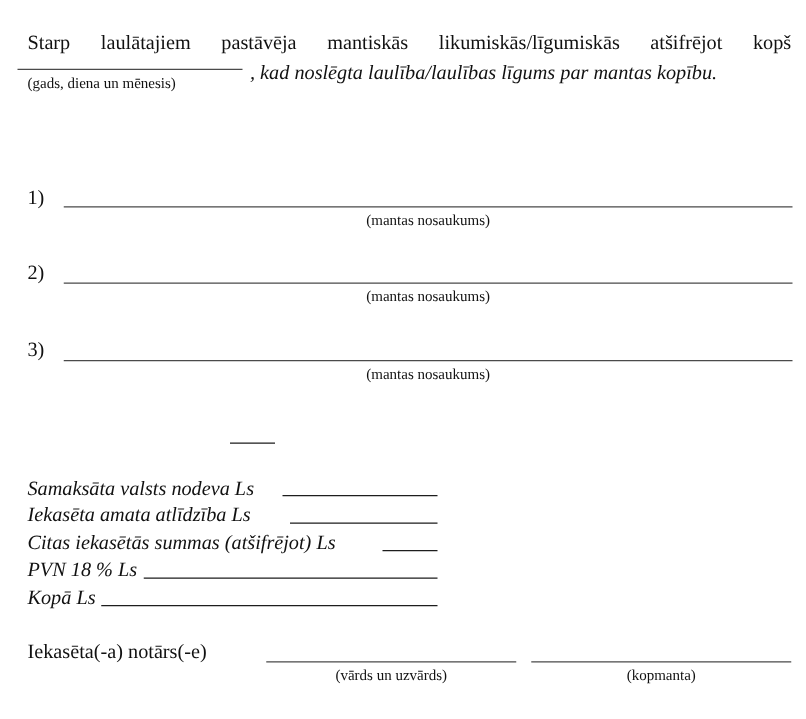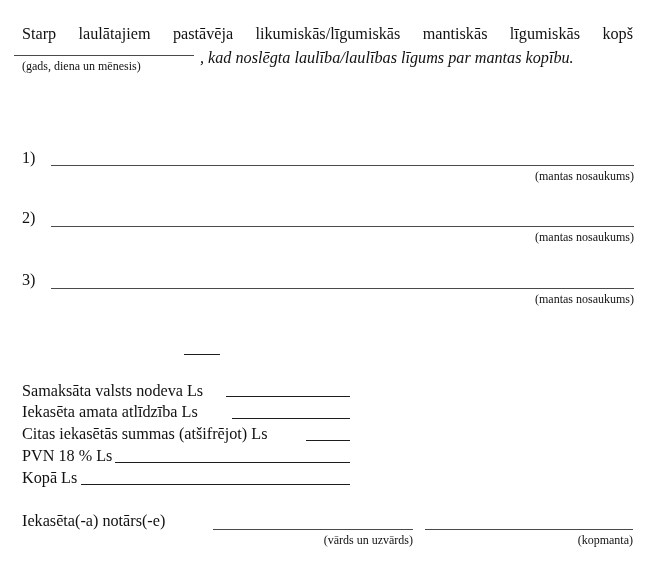--- a/index.html
+++ b/index.html
@@ -40,21 +40,21 @@
 
   .caption {
     position: absolute;
     font-size: 12px;
     line-height: 14px;
     color: #111;
     white-space: nowrap;
   }
 
   .caption.center {
-    text-align: right;
+    text-align: center;
   }
 
   .label {
     position: absolute;
     font-size: 16.2px;
     line-height: 20px;
     white-space: nowrap;
     color: #111;
   }
 
@@ -64,20 +64,21 @@
     line-height: 20px;
     color: #111;
   }
 
   .feeline {
     position: absolute;
     font-size: 16.2px;
     line-height: 21.5px;
     white-space: nowrap;
     color: #111;
+    font-style: italic;
   }
 
   
   #intro-line-1 {
     left: 18px;
     top: 22px;
     width: 611px;
     display: flex;
     justify-content: space-between;
     white-space: nowrap;
@@ -94,23 +95,23 @@
 </style>
 </head>
 <body>
 
 <div class="page">
 
   <div class="para" id="intro-line-1">
     <span>Starp</span>
     <span>laulātajiem</span>
     <span>pastāvēja</span>
+    <span>mantiskās</span>
     <span>likumiskās/līgumiskās</span>
-    <span>mantiskās</span>
-    <span>līgumiskās</span>
+    <span>atšifrējot</span>
     <span>kopš</span>
   </div>
 
   <div class="para" id="intro-line-2">, kad noslēgta laulība/laulības līgums par mantas kopību.</div>
 
   <div class="rule" style="left:10px; top:55px; width:180px;"></div>
   <div class="caption" style="left:18px; top:59px;">(gads, diena un mēnesis)</div>
 
 
   <div class="numeral" style="left:18px; top:148px;">1)</div>

